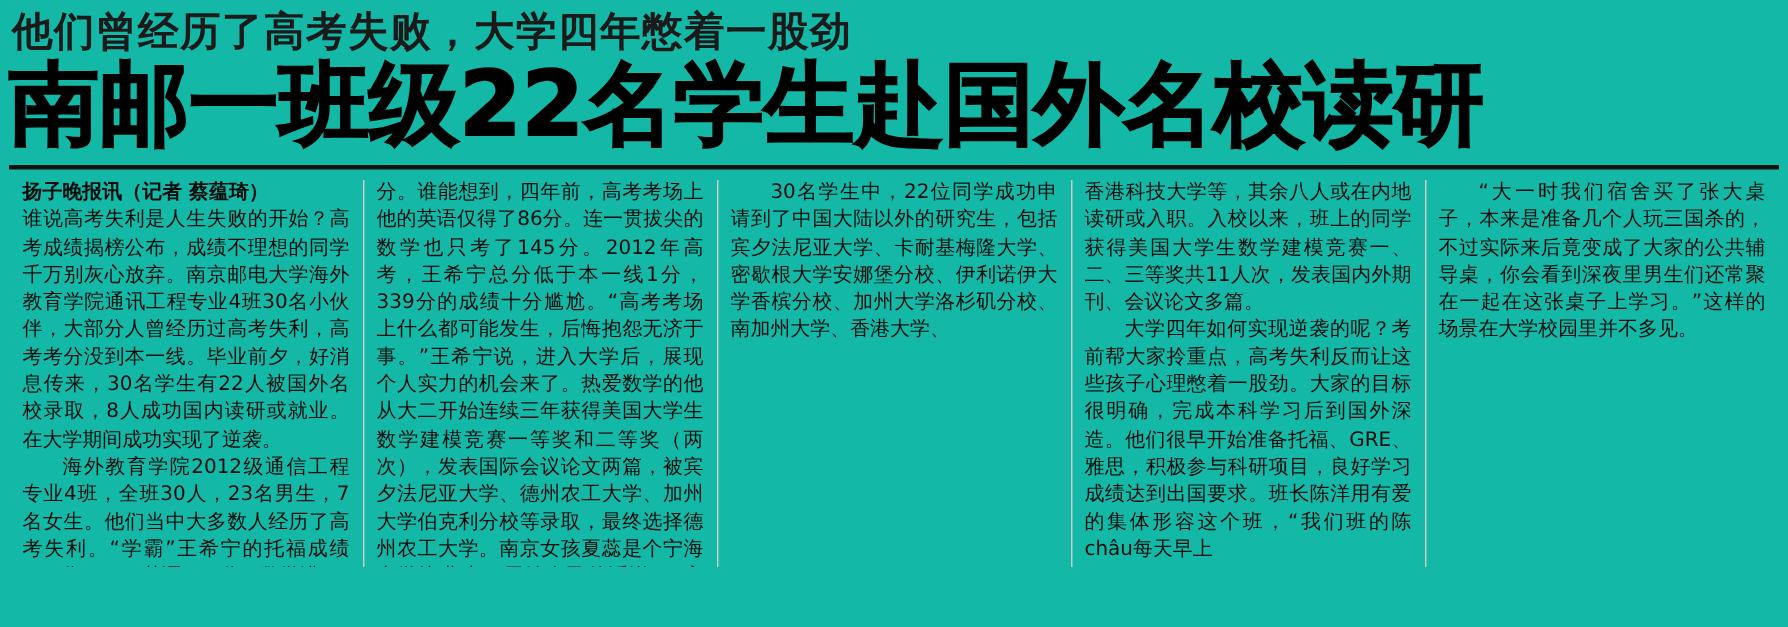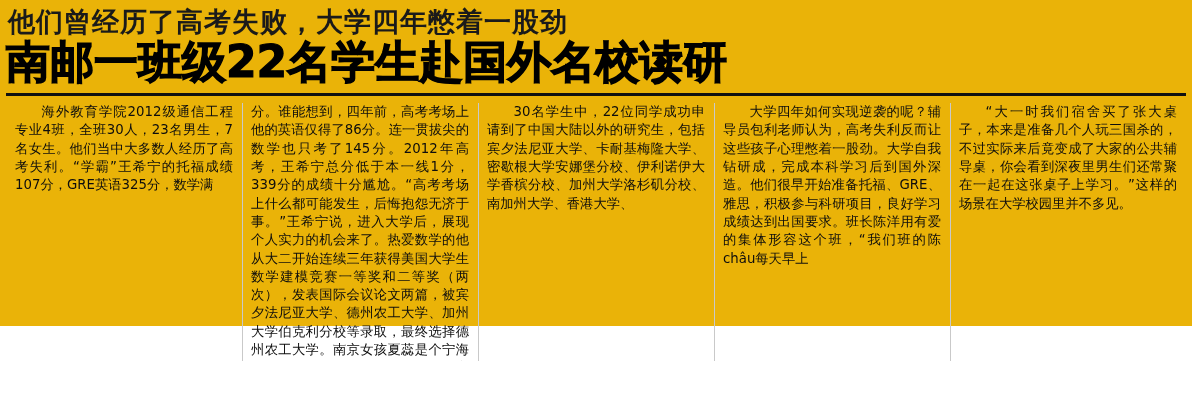--- a/index.html
+++ b/index.html
@@ -10,39 +10,39 @@
   body {
     width: 1192px;
     height: 418px;
     overflow: hidden;
     font-family: "DejaVu Sans", sans-serif;
     color: #0d0d0d;
   }
   .page {
     position: relative;
     width: 1192px;
-    height: 326px;
+    height: 418px;
     padding: 0;
-    background: #eab308;
+    background: #14b8a6;
   }
   
   .kicker {
     font-family: "DejaVu Sans", sans-serif;
     font-size: 27px;
     font-weight: 600;
     letter-spacing: 1px;
     line-height: 1;
     color: #1a1a1a;
     padding: 8px 0 0 8px;
     white-space: nowrap;
   }
   
   .headline {
     font-family: "DejaVu Sans", sans-serif;
-    font-size: 44px;
+    font-size: 60px;
     font-weight: bold;
     letter-spacing: 0px;
     line-height: 1.05;
     color: #000;
     padding: 4px 0 0 6px;
     white-space: nowrap;
     -webkit-text-stroke: 1.2px #000;
   }
   .rule {
     height: 3px;
@@ -94,33 +94,35 @@
 
   <div class="kicker">他们曾经历了高考失败，大学四年憋着一股劲</div>
 
   <div class="headline">南邮一班级22名学生赴国外名校读研</div>
 
   <div class="rule"></div>
 
   <div class="columns">
 
     <div class="col">
+      <p class="noindent"><span class="byline">扬子晚报讯（记者 蔡蕴琦）</span><span>谁说高考失利是人生失败的开始？高考成绩揭榜公布，成绩不理想的同学千万别灰心放弃。南京邮电大学海外教育学院通讯工程专业4班30名小伙伴，大部分人曾经历过高考失利，高考考分没到本一线。毕业前夕，好消息传来，30名学生有22人被国外名校录取，8人成功国内读研或就业。在大学期间成功实现了逆袭。</span></p>
       <p>海外教育学院2012级通信工程专业4班，全班30人，23名男生，7名女生。他们当中大多数人经历了高考失利。“学霸”王希宁的托福成绩107分，GRE英语325分，数学满</p>
     </div>
 
     <div class="col">
       <p class="noindent">分。谁能想到，四年前，高考考场上他的英语仅得了86分。连一贯拔尖的数学也只考了145分。2012年高考，王希宁总分低于本一线1分，339分的成绩十分尴尬。“高考考场上什么都可能发生，后悔抱怨无济于事。”王希宁说，进入大学后，展现个人实力的机会来了。热爱数学的他从大二开始连续三年获得美国大学生数学建模竞赛一等奖和二等奖（两次），发表国际会议论文两篇，被宾夕法尼亚大学、德州农工大学、加州大学伯克利分校等录取，最终选择德州农工大学。南京女孩夏蕊是个宁海中学毕业生，用她自己的话说，“高考让她</p>
     </div>
 
     <div class="col">
       <p>30名学生中，22位同学成功申请到了中国大陆以外的研究生，包括宾夕法尼亚大学、卡耐基梅隆大学、密歇根大学安娜堡分校、伊利诺伊大学香槟分校、加州大学洛杉矶分校、南加州大学、香港大学、</p>
     </div>
 
     <div class="col">
-      <p>大学四年如何实现逆袭的呢？辅导员包利老师认为，高考失利反而让这些孩子心理憋着一股劲。大学自我钻研成，完成本科学习后到国外深造。他们很早开始准备托福、GRE、雅思，积极参与科研项目，良好学习成绩达到出国要求。班长陈洋用有爱的集体形容这个班，“我们班的陈châu每天早上</p>
+      <p class="noindent">香港科技大学等，其余八人或在内地读研或入职。入校以来，班上的同学获得美国大学生数学建模竞赛一、二、三等奖共11人次，发表国内外期刊、会议论文多篇。</p>
+      <p>大学四年如何实现逆袭的呢？考前帮大家拎重点，高考失利反而让这些孩子心理憋着一股劲。大家的目标很明确，完成本科学习后到国外深造。他们很早开始准备托福、GRE、雅思，积极参与科研项目，良好学习成绩达到出国要求。班长陈洋用有爱的集体形容这个班，“我们班的陈châu每天早上</p>
     </div>
 
     <div class="col">
       <p>“大一时我们宿舍买了张大桌子，本来是准备几个人玩三国杀的，不过实际来后竟变成了大家的公共辅导桌，你会看到深夜里男生们还常聚在一起在这张桌子上学习。”这样的场景在大学校园里并不多见。</p>
     </div>
 
   </div>
 </div>
 
 </body></html>

